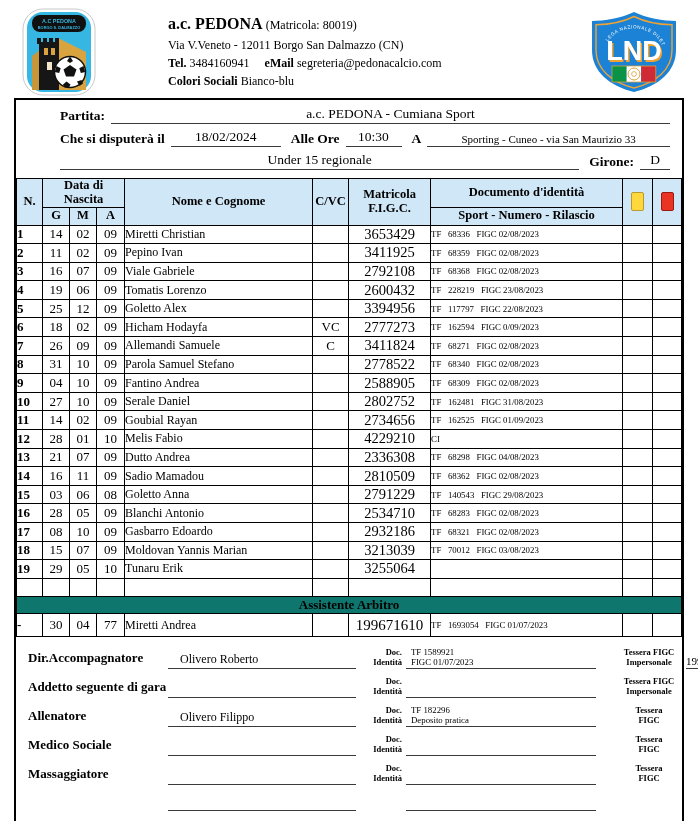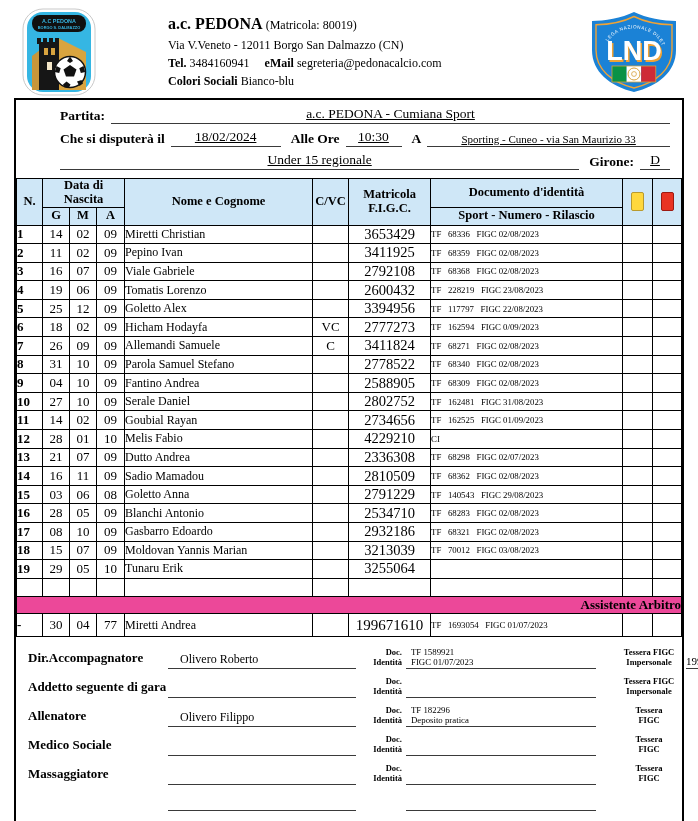--- a/index.html
+++ b/index.html
@@ -19,40 +19,40 @@
   .b { font-weight:bold; }
   .lnd-wrap { margin-left:auto; width:96px; height:84px; flex:none; padding-top:2px; }
 
   
   .main { margin:0 14px; border:2.5px solid #000; width:670px; }
 
   
   .match { padding:6px 12px 3px 12px; font-size:13.5px; }
   .mrow { display:flex; align-items:flex-end; margin-bottom:5px;margin-left:32px; }
   .lbl { font-weight:bold; white-space:nowrap; padding-right:6px; }
-  .uval { border-bottom:1.5px solid #3a3a3a; text-align:center; padding:0 4px 1px 4px; white-space:nowrap;text-decoration:underline; }
+  .uval { border-bottom:1.5px solid #3a3a3a; text-align:center; padding:0 4px 1px 4px; white-space:nowrap; }
   .grow { flex:1; }
   .sp { width:10px; flex:none; }
 
   
   table.roster { border-collapse:collapse; width:100%; table-layout:fixed; }
   table.roster td, table.roster th { border:1px solid #000; padding:0; overflow:hidden; }
   table.roster th { background:#cfe7f7; font-size:12.5px; line-height:1.1; }
   .hdr-sub { font-size:13px; }
   tr.prow { height:18.6px; }
   .c-n { font-weight:bold; font-size:13px; padding-left:3px; }
   .c-d { text-align:center; font-size:13px; }
   .c-name { font-size:12px; padding-left:9px; white-space:nowrap; }
   .c-cvc { text-align:center; font-size:13px;margin-left:11px; }
   .c-mat { text-align:center; font-size:14.5px; }
   .c-doc { font-size:8.8px; padding-left:4px; white-space:pre; font-family:"Liberation Serif", serif; }
   .card { width:13px; height:19px; border-radius:2px; margin:2px auto; }
   .card.yellow { background:#ffd83d; border:1px solid #b89a2e; }
   .card.red { background:#e93323; border:1px solid #9c1a12; }
-  td.section-bar { background:#ec4899; font-weight:bold; font-size:13px; padding:2px 0 2px 6px; text-align:right;margin-left:40px; }
+  td.section-bar { background:#0f766e; font-weight:bold; font-size:13px; padding:2px 0 2px 6px; text-align:center;margin-left:40px; }
   tr.arow { height:23px; }
   tr.arow .c-mat { font-size:15px; }
 
   
   .staff { padding:4px 10px 0 12px; }
   .srow { display:flex; align-items:flex-end; height:28px; margin-bottom:1px; }
   .s-label { width:140px; flex:none; font-weight:bold; font-size:13px; padding-bottom:3px; white-space:nowrap; }
   .uline { border-bottom:1.5px solid #3a3a3a; }
   .s-name { width:188px; flex:none; font-size:12px; padding:0 0 1px 12px; white-space:nowrap; }
   .s-doclbl { width:50px; flex:none; font-weight:bold; font-size:8.5px; line-height:1.15; text-align:right; padding:0 4px 2px 0; white-space:pre-line; }
@@ -359,21 +359,21 @@
   </tr>
 
   <tr class="prow">
     <td class="c-n">13</td>
     <td class="c-d">21</td>
     <td class="c-d">07</td>
     <td class="c-d">09</td>
     <td class="c-name">Dutto Andrea</td>
     <td class="c-cvc"></td>
     <td class="c-mat">2336308</td>
-    <td class="c-doc">TF   68298   FIGC 02/07/2023</td>
+    <td class="c-doc">TF   68298   FIGC 04/08/2023</td>
     <td></td>
     <td></td>
   </tr>
 
   <tr class="prow">
     <td class="c-n">14</td>
     <td class="c-d">16</td>
     <td class="c-d">11</td>
     <td class="c-d">09</td>
     <td class="c-name">Sadio Mamadou</td>

